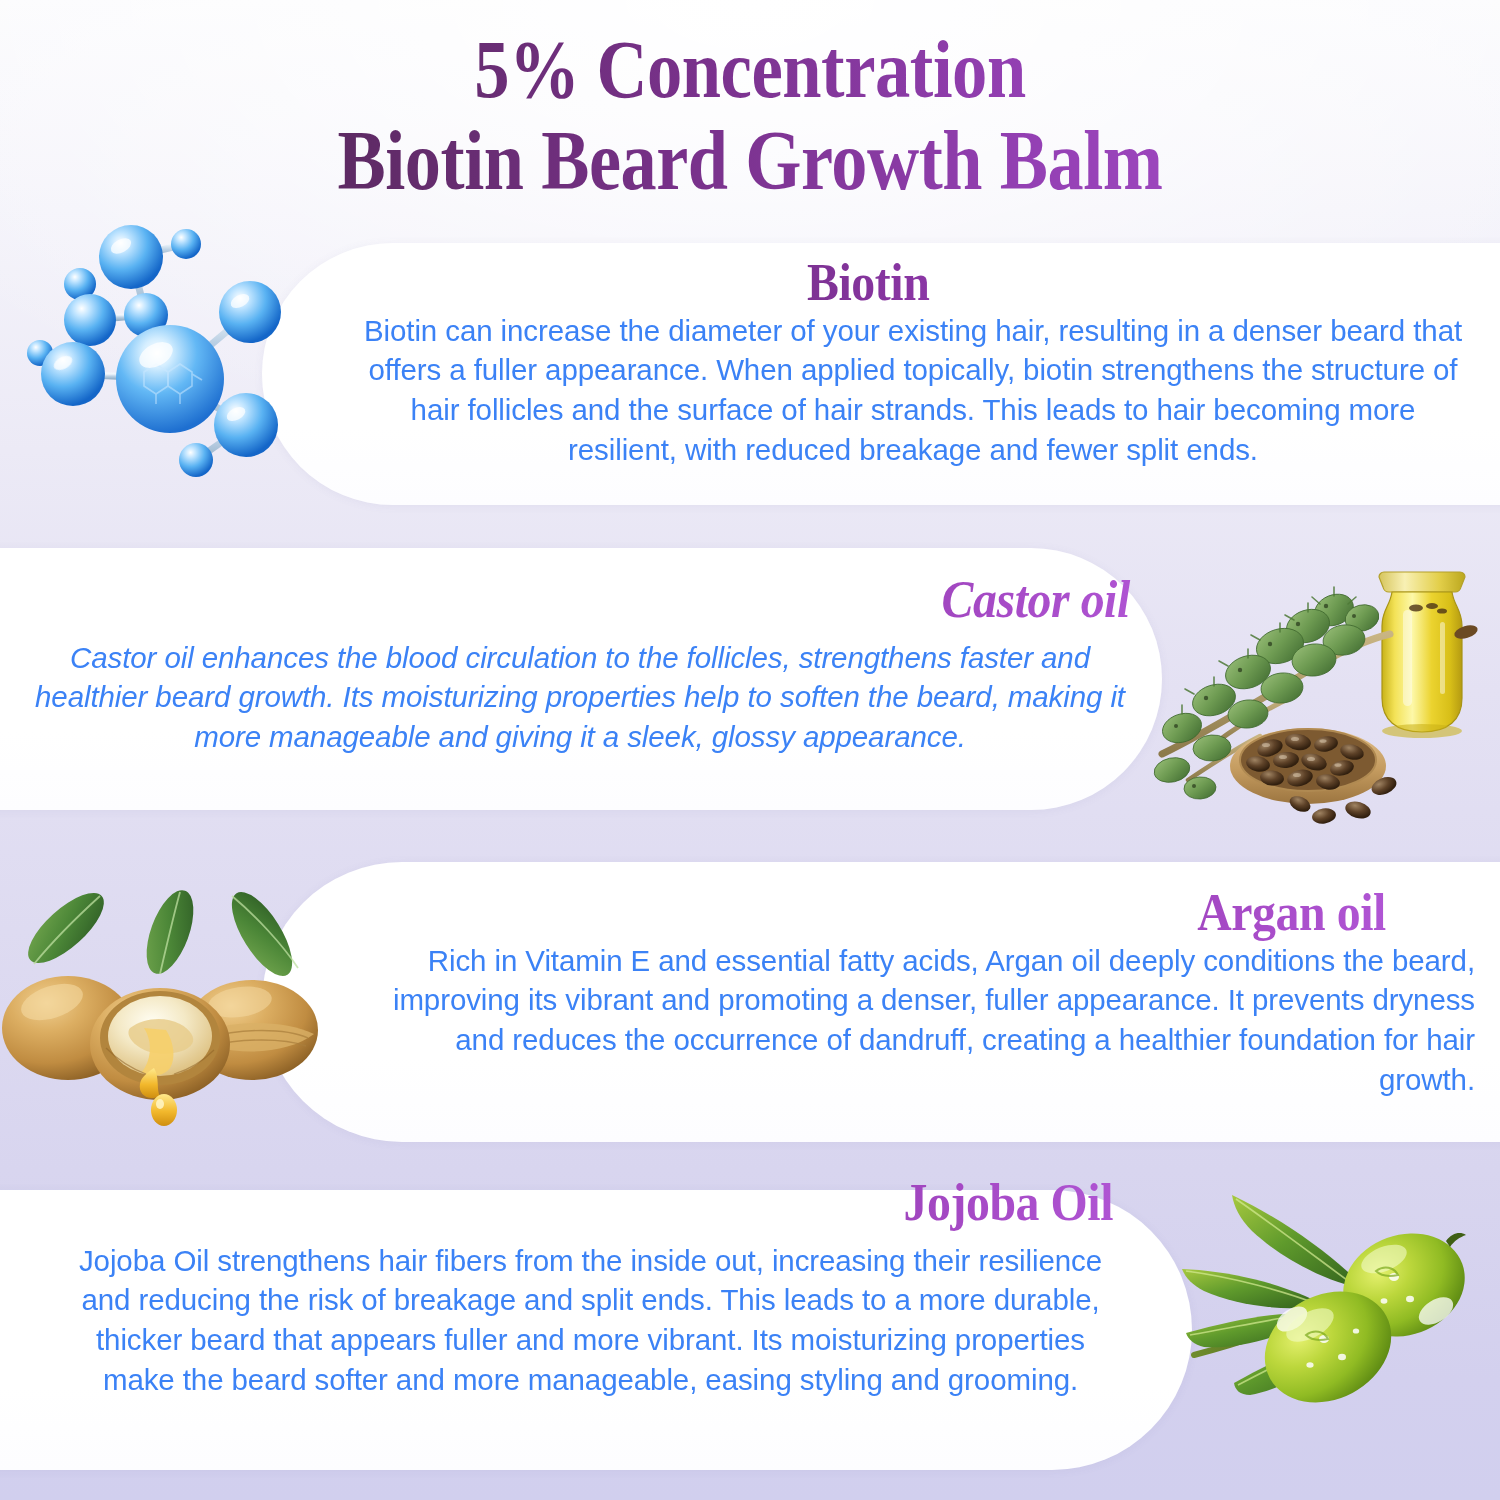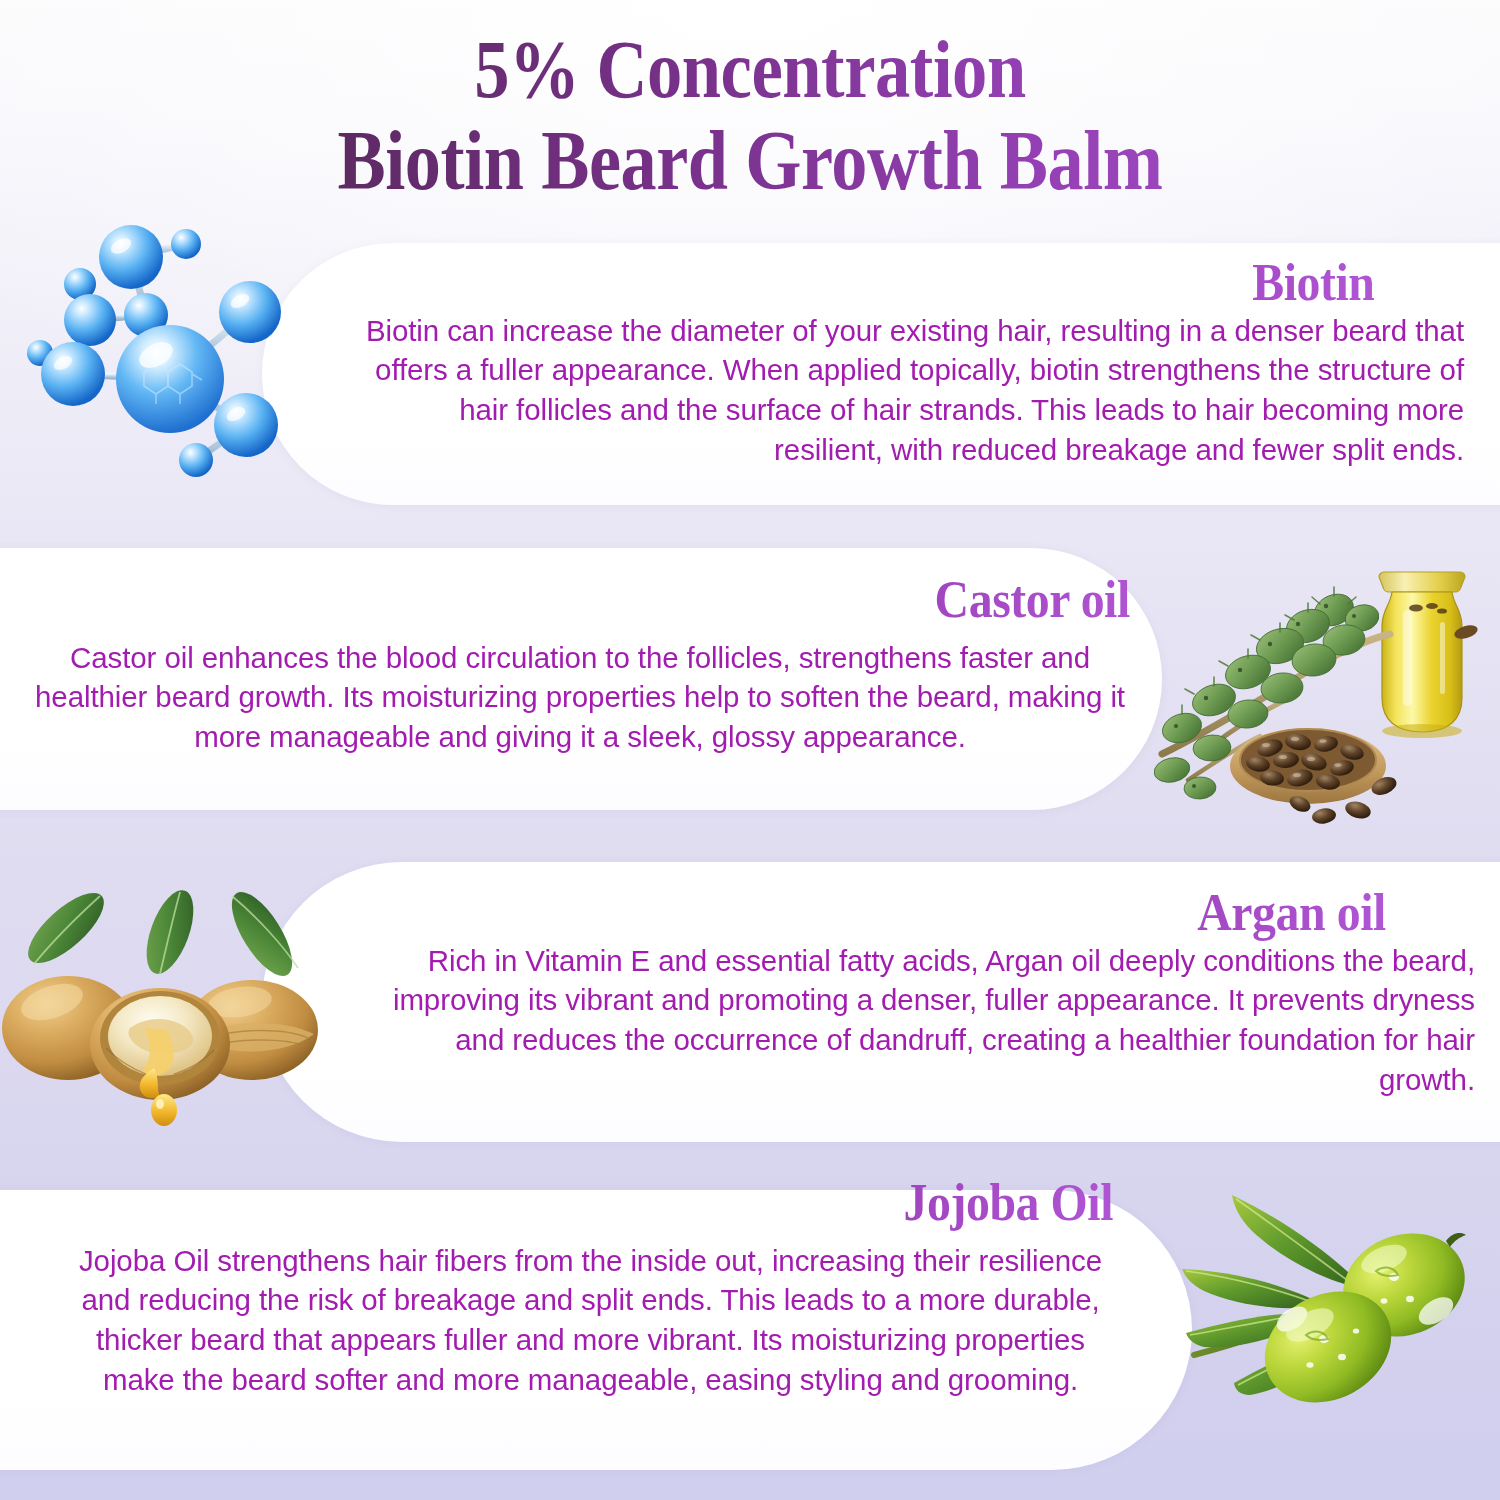--- a/index.html
+++ b/index.html
@@ -89,30 +89,30 @@
     -webkit-background-clip:text;
     background-clip:text;
     color:transparent;
     -webkit-text-fill-color:transparent;
     transform:scaleX(0.92);
   }
   .sec-body {
     font-family:"Liberation Sans", sans-serif;
     font-size:29.5px;
     line-height:1.345;
-    color:#a21caf;
+    color:#3b82f6;
     letter-spacing:-0.1px;
   }
 
   .content { position:absolute; z-index:5; }
 
-  .c-biotin { left:344px; top:256px; width:1120px; text-align:right; }
+  .c-biotin { left:353px; top:256px; width:1120px; text-align:center; }
   .c-biotin .sec-head { transform-origin:left center; }
 
-  .c-castor { left:10px; top:573px; width:1140px; text-align:center; }
+  .c-castor { left:10px; top:573px; width:1140px; text-align:center;font-style:italic; }
   .c-castor .sec-head { text-align:right; transform-origin:right center; padding-right:22px; }
   .c-castor .sec-body { margin-top:10px; }
 
   .c-argan { left:360px; top:886px; width:1115px; text-align:right; }
   .c-argan .sec-head { transform-origin:left center; }
 
   .c-jojoba { left:14px; top:1176px; width:1110px; text-align:center; }
   .c-jojoba .sec-head { text-align:right; transform-origin:right center; padding-right:12px; }
   .c-jojoba .sec-body { margin-top:10px;margin-left:43px; }
 

